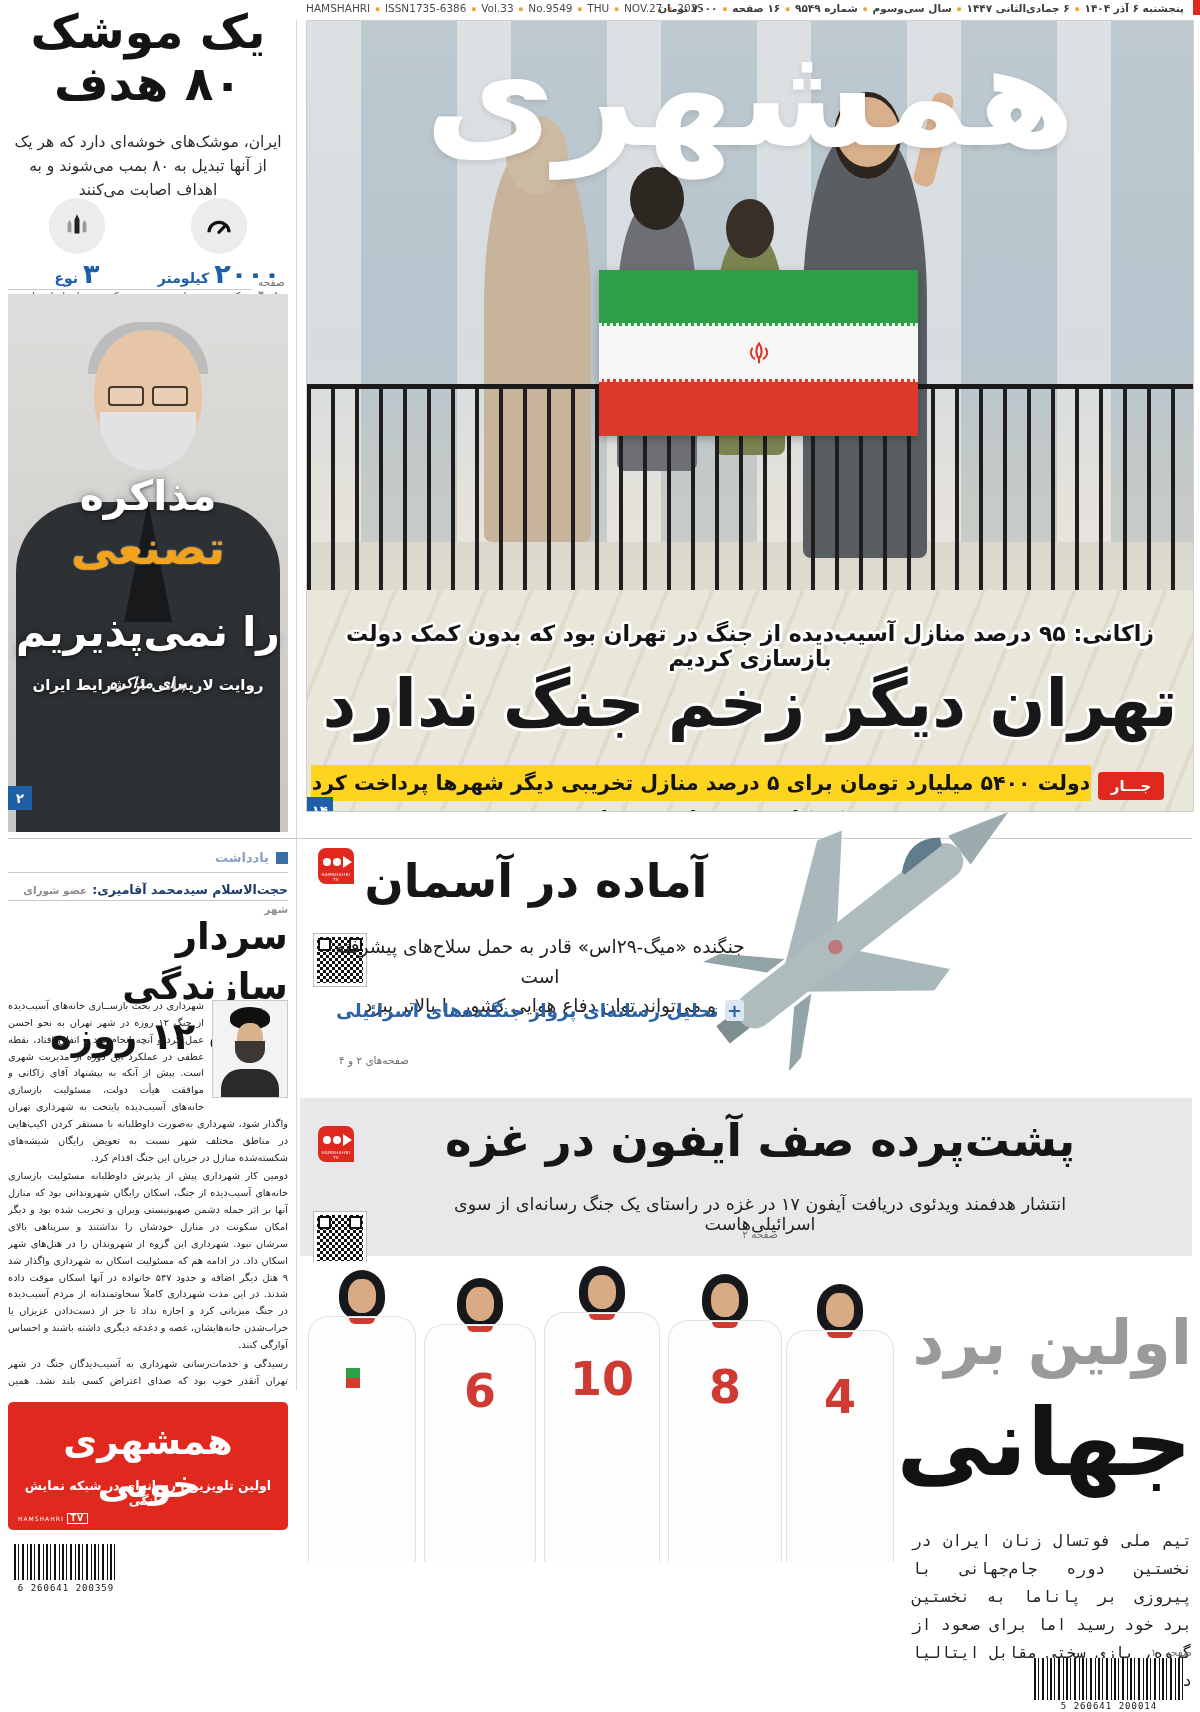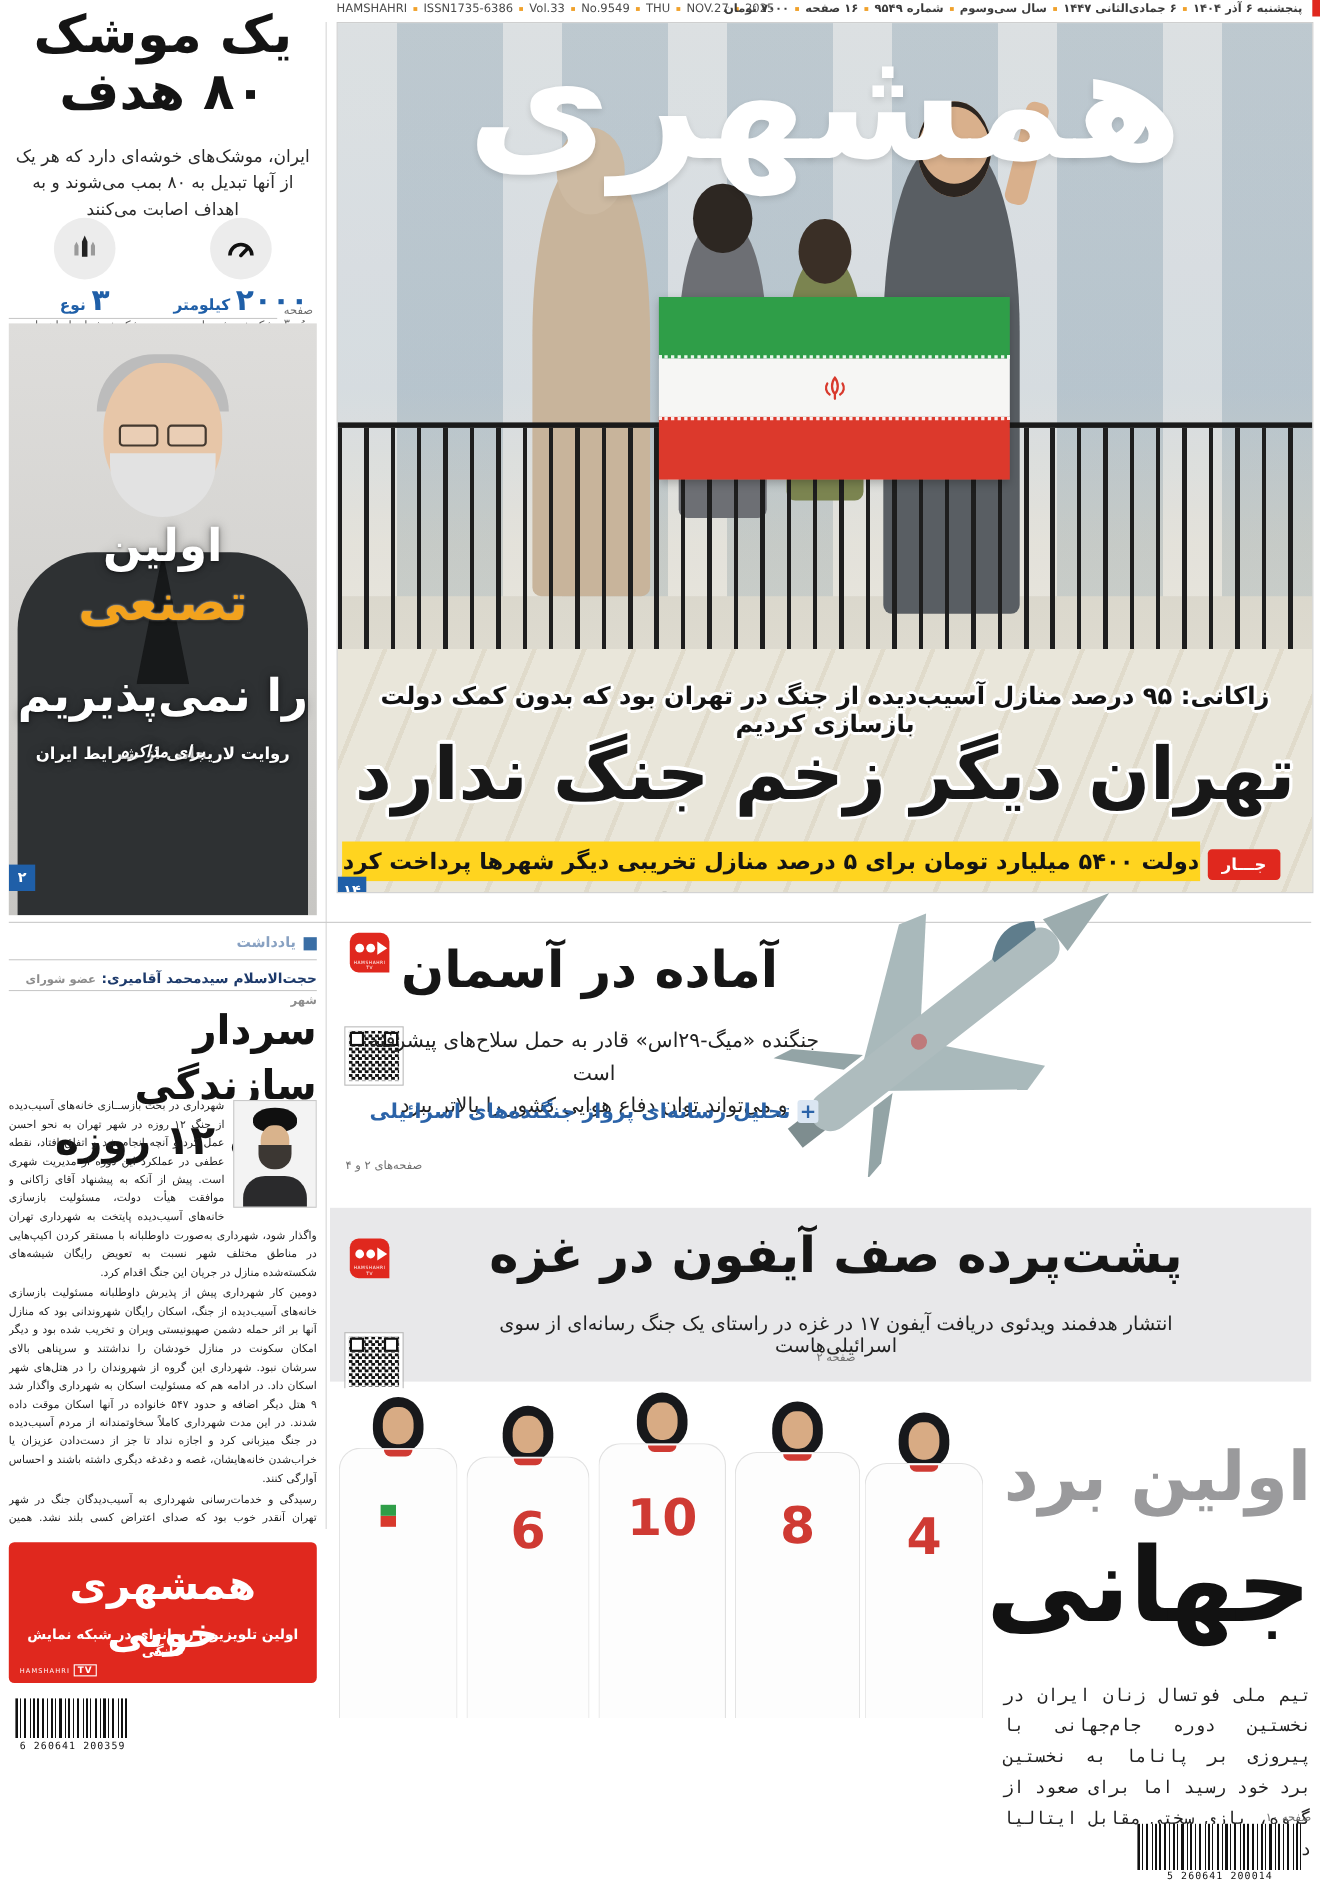--- a/index.html
+++ b/index.html
@@ -160,21 +160,21 @@
     <div class="hair"></div>
     <div class="head"></div>
     <div class="glasses">
         <i></i>
         <i></i>
       </div>
     <div class="beard"></div>
     <div class="suit"></div>
     <div class="shirt"></div>
 
-    <div class="abs lariLine c rtl" style="left:0;top:178px;width:100%;font-size:41px;">اولین</div>
+    <div class="abs lariLine c rtl" style="left:0;top:178px;width:100%;font-size:41px;">مذاکره</div>
     <div class="abs lariLine lariOrange c rtl" style="left:0;top:227px;width:100%;font-size:46px;">تصنعی</div>
     <div class="abs lariLine c rtl" style="left:0;top:314px;width:100%;font-size:41px;">را نمی‌پذیریم</div>
     <div class="abs lariLine c rtl" style="left:0;top:382px;width:100%;font-size:15px;">روایت لاریجانی از شرایط ایران</div>
     <div class="abs lariLine c rtl" style="left:0;top:380px;width:100%;font-size:15px;font-style:italic;">برای مذاکره</div>
     <div class="abs badge" style="left:0;bottom:22px;width:24px;height:24px;">۲</div>
   </div>
 
   <div class="abs rtl" style="left:8px;top:850px;width:280px;display:flex;align-items:center;gap:7px;">
     <span class="tagSq"></span>
     <span class="noteTag">یادداشت</span>
@@ -279,21 +279,21 @@
 
   <div class="abs storyHead c rtl" style="left:356px;top:854px;width:360px;">آماده در آسمان</div>
   <div class="abs storyDeck c rtl" style="left:330px;top:932px;width:420px;">
     <div>جنگنده «میگ-۲۹اس» قادر به حمل سلاح‌های پیشرفته است</div>
     <div>و می‌تواند توان دفاع هوایی کشور را بالاتر ببرد</div>
   </div>
   <div class="abs linkRow c rtl" style="left:330px;top:1000px;width:420px;">
     <span class="plus">+</span>
     <span>تحلیل رسانه‌ای پرواز جنگنده‌های اسرائیلی</span>
   </div>
-  <div class="abs pageRef rtl" style="left:314px;top:1054px;width:120px;text-align:left;">صفحه‌های ۲ و ۴</div>
+  <div class="abs pageRef rtl" style="left:314px;top:1054px;width:120px;text-align:center;">صفحه‌های ۲ و ۴</div>
 
   <div class="abs grayBand" style="left:300px;top:1098px;width:892px;height:158px;">
     <div class="abs tvlogo" style="left:18px;top:28px;">
       <span class="d1"></span>
         <span class="d2"></span>
         <span class="tri"></span>
         <span class="t">HAMSHAHRI TV</span>
     </div>
     <div class="abs qr" style="left:14px;top:78px;"></div>
     <div class="abs gazaHead c rtl" style="left:100px;top:16px;width:720px;">پشت‌پرده صف آیفون در غزه</div>

